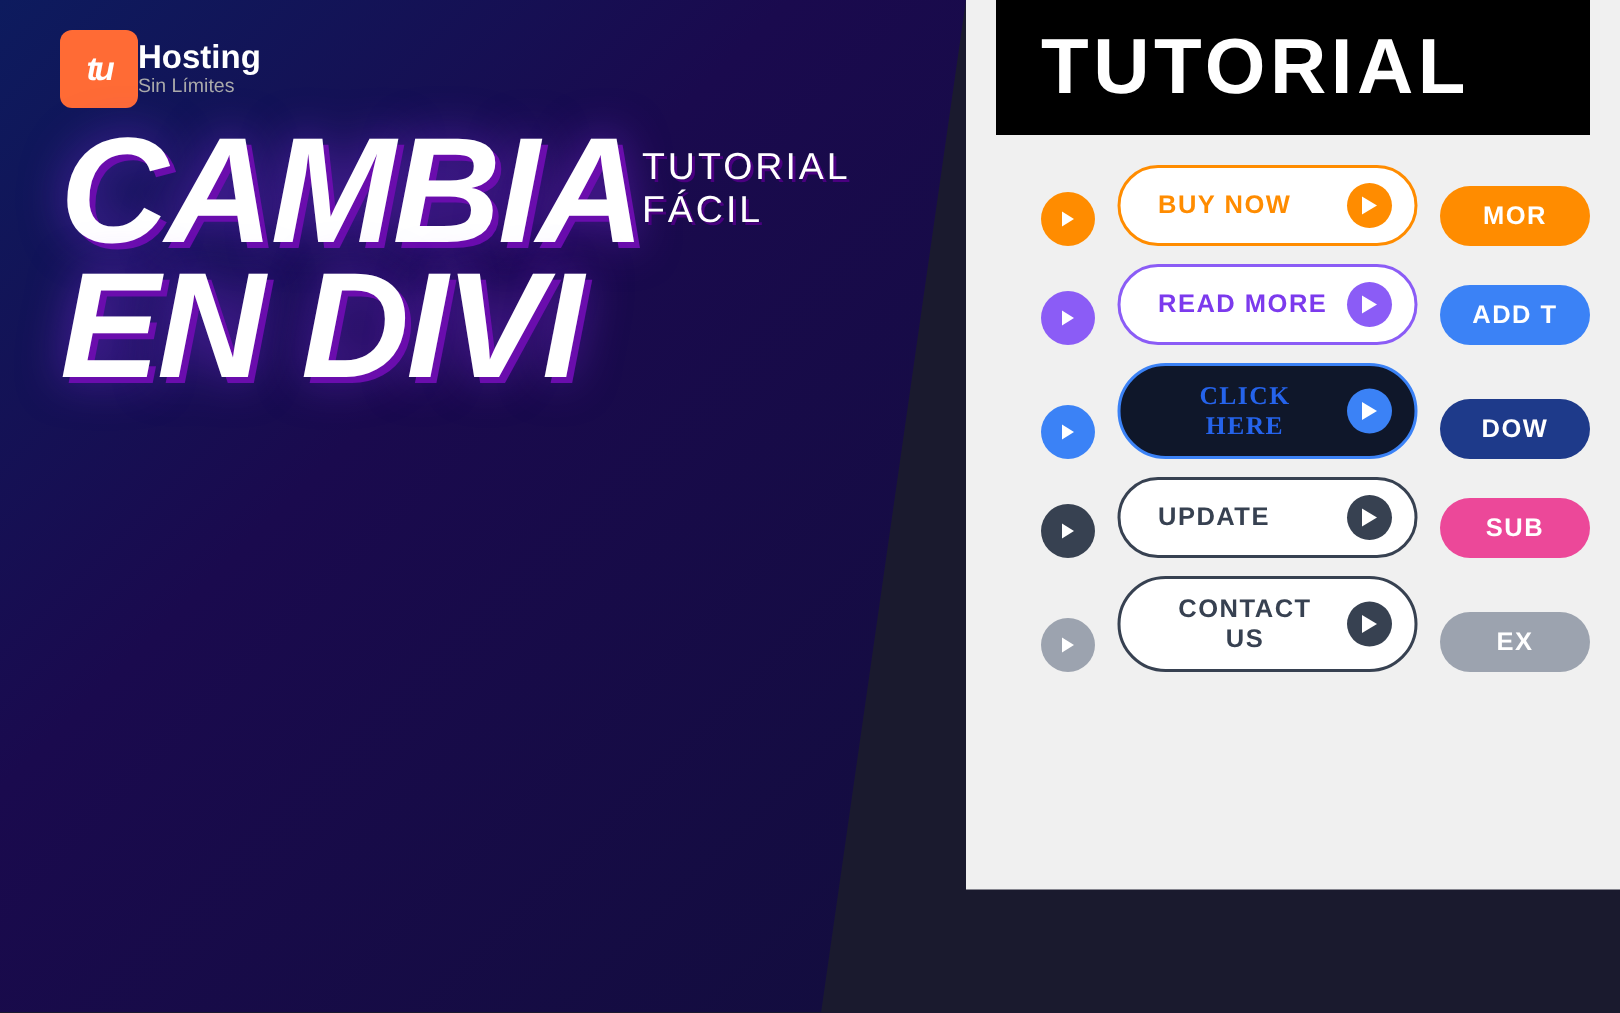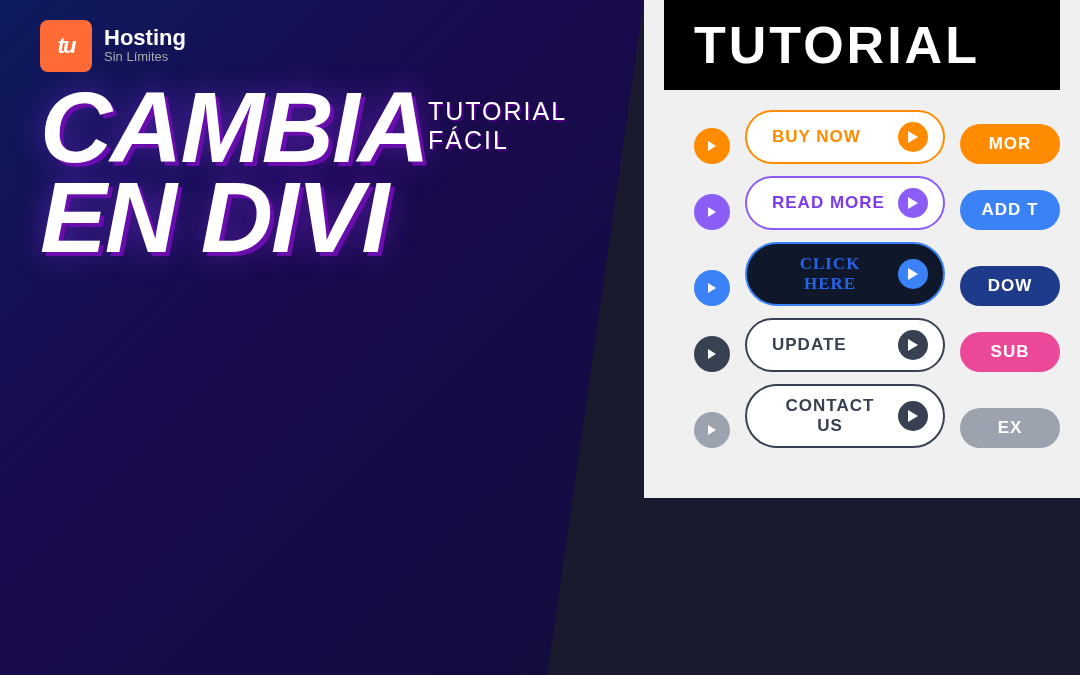--- a/index.html
+++ b/index.html
@@ -28,34 +28,33 @@
       clip-path: polygon(0 0, 100% 0, 85% 100%, 0 100%);
       z-index: 2;
       display: flex;
       flex-direction: column;
       padding: 20px 40px 30px 40px;
     }
 
     
     .right-panel {
       flex: 1;
-      height: 498px;
+      height: 593px;
       background: #f0f0f0;
       position: relative;
       display: flex;
       flex-direction: column;
       padding: 0 20px 20px 20px;
       align-items: flex-start;
     }
 
     
     .logo-area {
       display: flex;
       align-items: center;
-      gap: 12px;
       margin-bottom: 30px;
     }
 
     .logo-box {
       background: #ff6b35;
       border-radius: 8px;
       width: 52px;
       height: 52px;
       display: flex;
       align-items: center;

